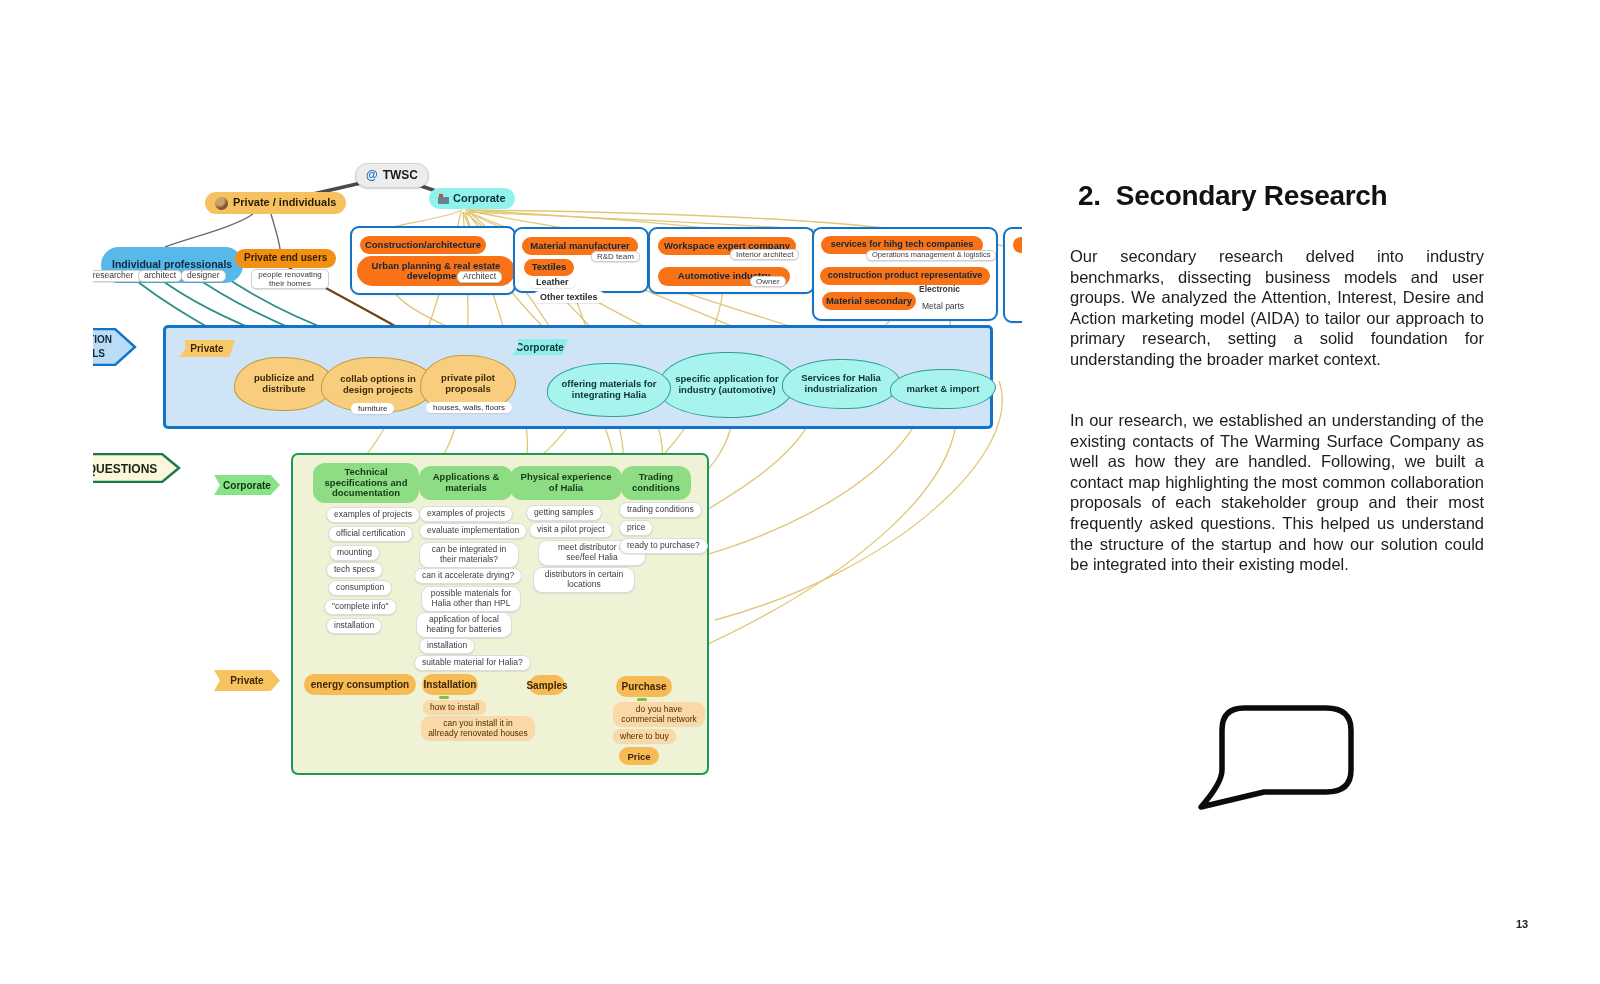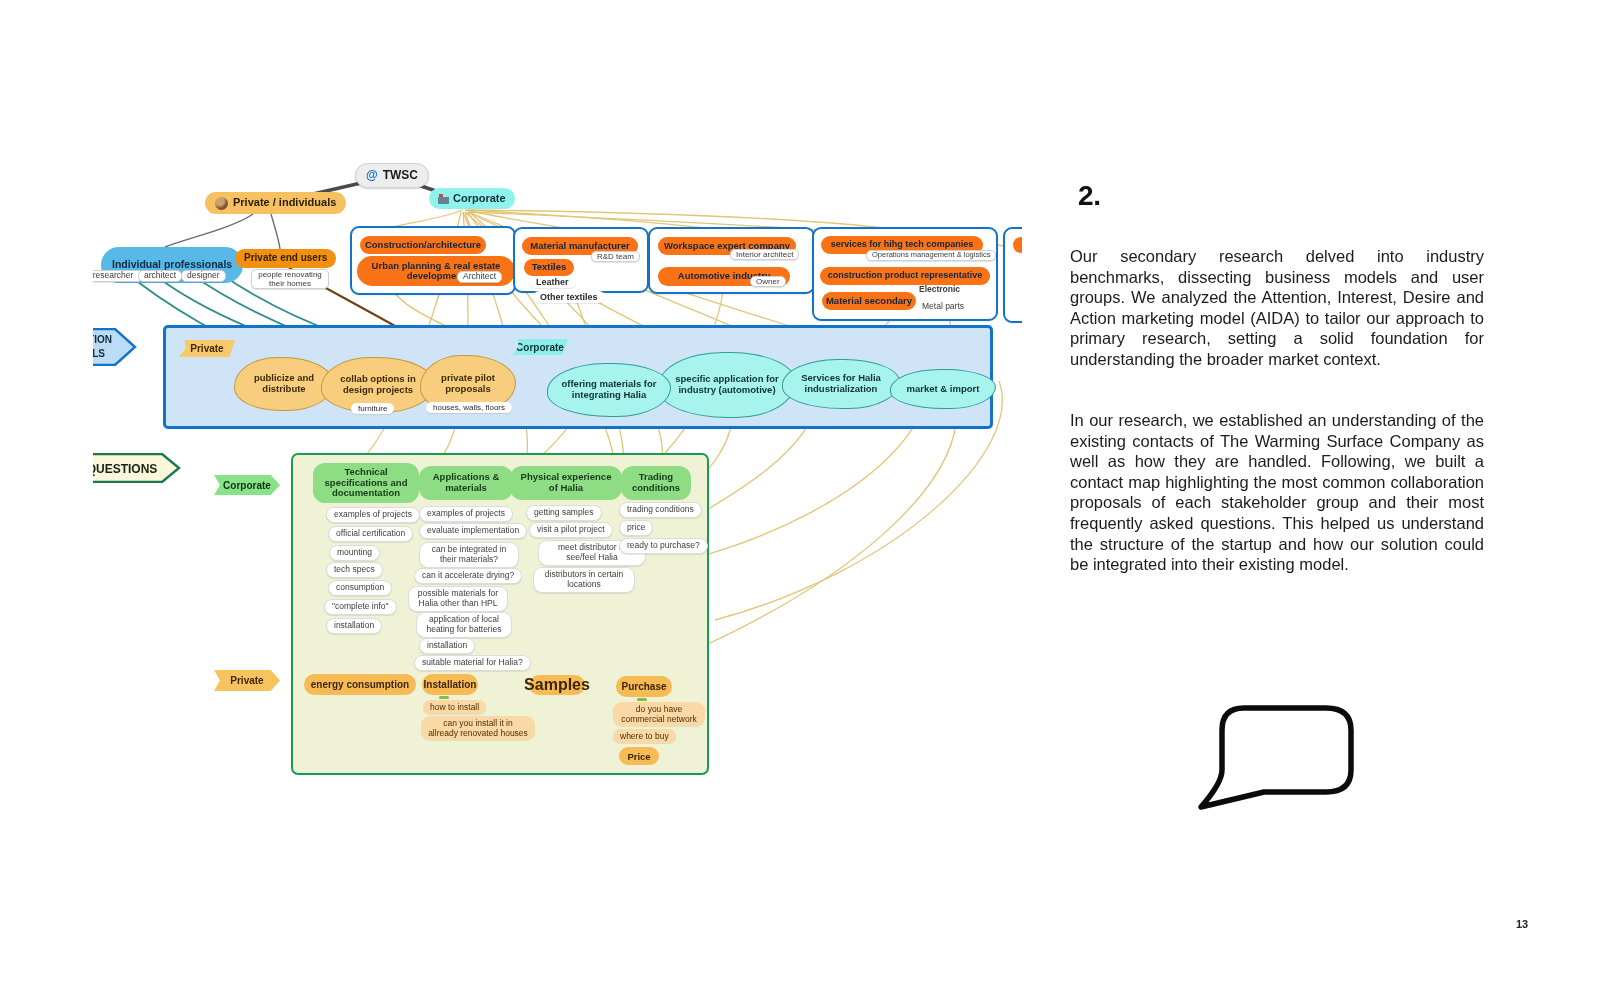--- a/index.html
+++ b/index.html
@@ -207,50 +207,51 @@
       <div class="q-item" style="left:36px;top:90px;">mounting</div>
       <div class="q-item" style="left:33px;top:107px;">tech specs</div>
       <div class="q-item" style="left:35px;top:125px;">consumption</div>
       <div class="q-item" style="left:31px;top:144px;">"complete info"</div>
       <div class="q-item" style="left:33px;top:163px;">installation</div>
 
       <div class="q-item" style="left:126px;top:51px;">examples of projects</div>
       <div class="q-item" style="left:126px;top:68px;">evaluate implementation</div>
       <div class="q-item wrap" style="left:126px;top:87px;width:84px;">can be integrated in their materials?</div>
       <div class="q-item" style="left:121px;top:113px;">can it accelerate drying?</div>
-      <div class="q-item wrap" style="left:115px;top:131px;width:84px;">possible materials for Halia other than HPL</div>
+      <div class="q-item wrap" style="left:128px;top:131px;width:84px;">possible materials for Halia other than HPL</div>
       <div class="q-item wrap" style="left:123px;top:157px;width:80px;">application of local heating for batteries</div>
       <div class="q-item" style="left:126px;top:183px;">installation</div>
       <div class="q-item" style="left:121px;top:200px;">suitable material for Halia?</div>
 
       <div class="q-item" style="left:233px;top:50px;">getting samples</div>
       <div class="q-item" style="left:236px;top:67px;">visit a pilot project</div>
       <div class="q-item wrap" style="left:245px;top:85px;width:92px;">meet distributor to see/feel Halia</div>
       <div class="q-item wrap" style="left:240px;top:112px;width:86px;">distributors in certain locations</div>
 
       <div class="q-item" style="left:326px;top:47px;">trading conditions</div>
       <div class="q-item" style="left:326px;top:65px;">price</div>
       <div class="q-item" style="left:326px;top:83px;">ready to purchase?</div>
 
       <div class="pill-orange-b" style="left:11px;top:219px;width:112px;height:21px;font-size:10px;">energy consumption</div>
       <div class="pill-orange-b" style="left:129px;top:219px;width:56px;height:21px;font-size:10px;">Installation</div>
       <div class="mini-dash" style="left:146px;top:241px;"></div>
       <div class="q-item-or" style="left:130px;top:245px;">how to install</div>
       <div class="q-item-or wrap" style="left:128px;top:261px;width:100px;">can you install it in allready renovated houses</div>
-      <div class="pill-orange-b" style="left:236px;top:220px;width:56px;height:20px;font-size:16px;">Samples</div>
+      <div class="pill-orange-b" style="left:236px;top:220px;width:36px;height:20px;font-size:10px;">Samples</div>
       <div class="pill-orange-b" style="left:323px;top:221px;width:56px;height:21px;font-size:10px;">Purchase</div>
       <div class="mini-dash" style="left:344px;top:243px;"></div>
       <div class="q-item-or wrap" style="left:320px;top:247px;width:78px;">do you have commercial network</div>
       <div class="q-item-or" style="left:320px;top:274px;">where to buy</div>
       <div class="pill-orange-b" style="left:326px;top:292px;width:40px;height:18px;font-size:9.5px;">Price</div>
     </div>
   </div>
 
   <div class="abs article-h" style="left:1078px;top:180px;">
     <span>2.</span>
+    <span>Secondary Research</span>
   </div>
   <div class="abs article-p" style="left:1070px;top:246px;">Our secondary research delved into industry benchmarks, dissecting business models and user groups. We analyzed the Attention, Interest, Desire and Action marketing model (AIDA) to tailor our approach to primary research, setting a solid foundation for understanding the broader market context.</div>
   <div class="abs article-p" style="left:1070px;top:410px;">In our research, we established an understanding of the existing contacts of The Warming Surface Company as well as how they are handled. Following, we built a contact map highlighting the most common collaboration proposals of each stakeholder group and their most frequently asked questions. This helped us understand the structure of the startup and how our solution could be integrated into their existing model.</div>
 
   <svg class="abs" style="left:0;top:0;" width="1600" height="984" viewBox="0 0 1600 984" pointer-events="none">
     <path d="M1244,708 H1326 Q1351,708 1351,730 V770 Q1351,792 1326,792 H1264 L1201,807 Q1222,783 1222,770 V730 Q1222,708 1244,708 Z" fill="#ffffff" stroke="#0b0b0b" stroke-width="5.5" stroke-linejoin="round"></path>
   </svg>
 
   <div class="abs pagenum" style="left:1516px;top:918px;">13</div>
 </div>

